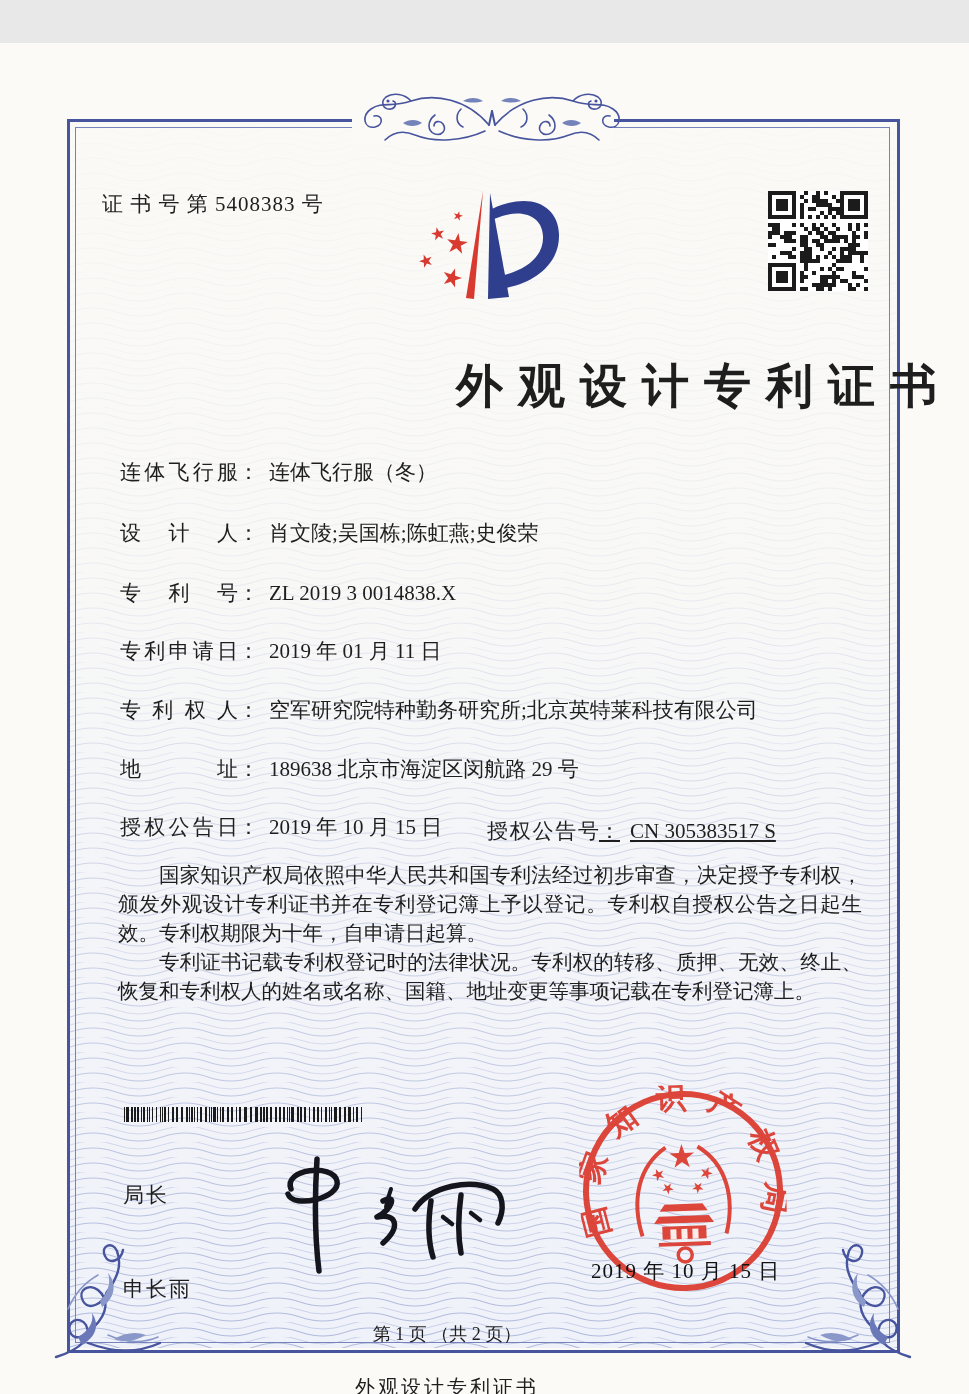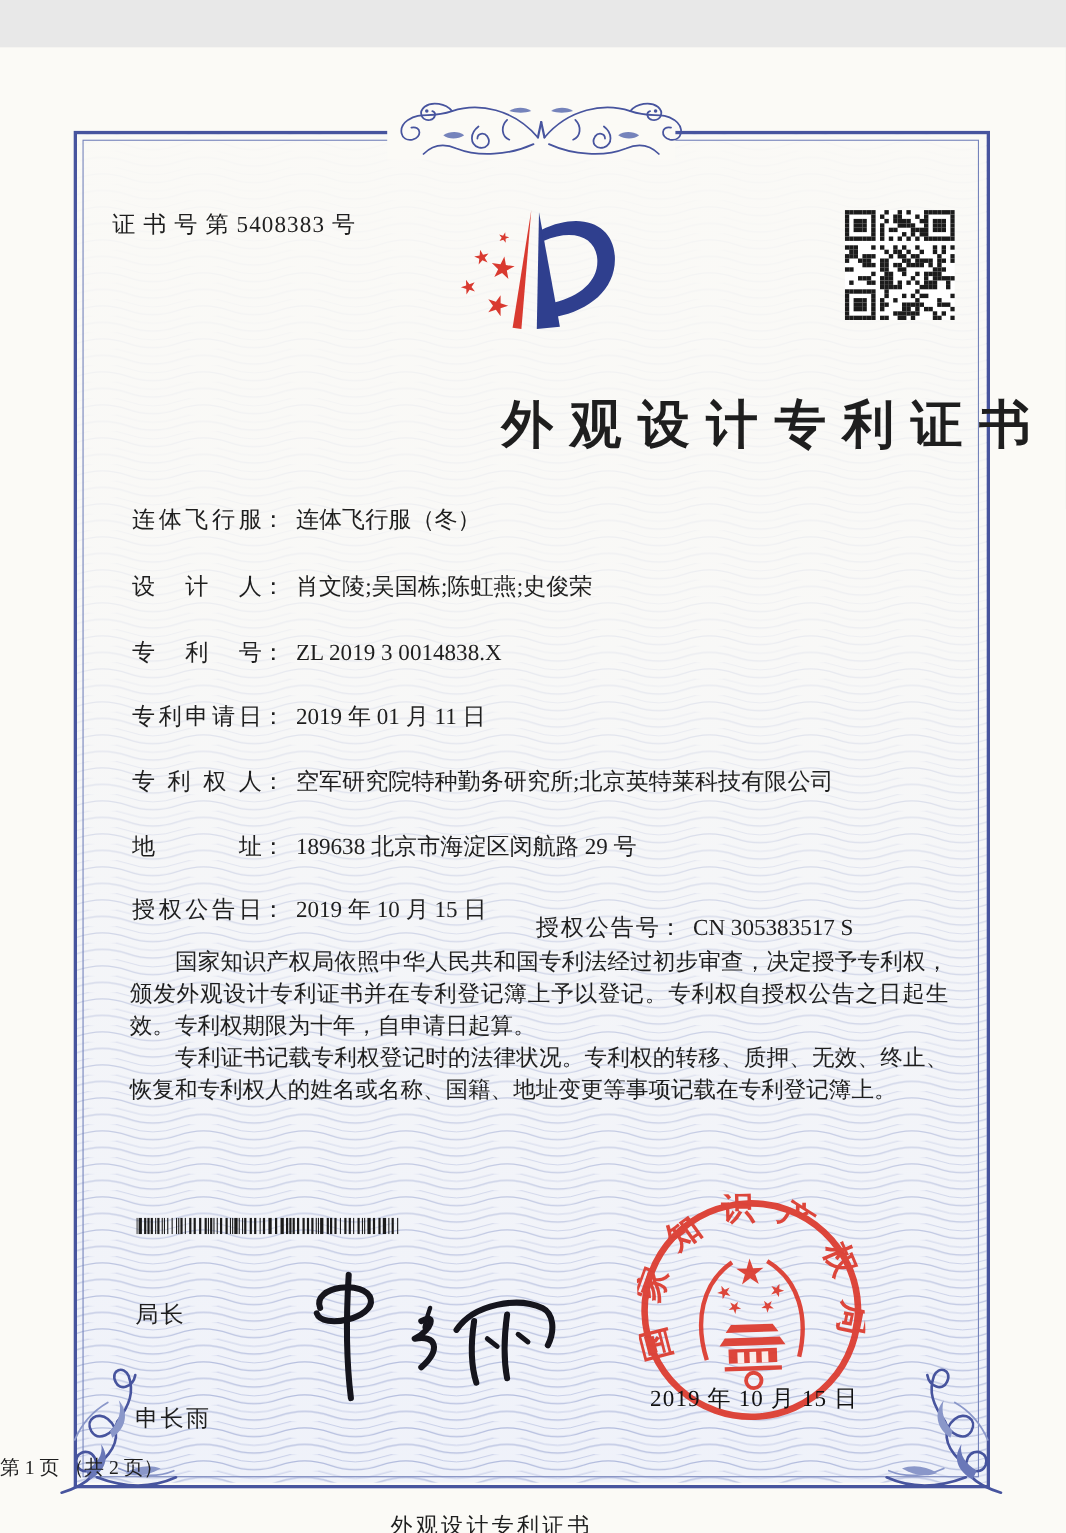--- a/index.html
+++ b/index.html
@@ -15,29 +15,29 @@
   .line-patch{position:absolute;left:352px;top:70px;width:262px;height:32px;background:#fbfaf6;z-index:3;}
   .ornament{z-index:4;}
   .content{z-index:5;}
   
   .cert-no{position:absolute;left:102px;top:147px;font-size:21px;letter-spacing:1px;z-index:5;}
   .title{position:absolute;left:0;top:312px;width:952px;text-align:right;font-size:47px;
          font-weight:bold;letter-spacing:15px;text-indent:15px;z-index:5;}
   .field-row{position:absolute;left:120px;font-size:21px;white-space:nowrap;z-index:5;}
   .flabel{display:inline-block;width:118px;text-align:justify;text-align-last:justify;vertical-align:top;}
   .fcolon{margin-right:10px;}
-  .fgroup2{position:absolute;left:367px;top:16px;}
+  .fgroup2{position:absolute;left:367px;top:4px;text-decoration:underline;}
   .fgroup2 .flabel{width:112px;}
   .paras{position:absolute;left:118px;top:818px;width:744px;font-size:20.5px;line-height:29px;
          text-align:justify;z-index:5;}
   .paras p{margin:0;text-indent:2em;}
   .sig-title{position:absolute;left:123px;top:1138px;font-size:21px;letter-spacing:2px;z-index:6;}
   .sig-name{position:absolute;left:123px;top:1232px;font-size:21px;letter-spacing:2px;z-index:6;}
   .seal-date{position:absolute;left:591px;top:1214px;font-size:21px;letter-spacing:1px;z-index:7;color:#111;}
-  .page-indicator{position:absolute;left:0;top:1279px;width:894px;font-size:18px;z-index:5;}
+  .page-indicator{position:absolute;left:0;top:1279px;width:894px;text-align:center;font-size:18px;z-index:5;}
   .back-note{position:absolute;left:0;top:1331px;width:894px;text-align:center;font-size:20px;
              letter-spacing:3px;z-index:5;}
   .pink-line{position:absolute;left:0;top:1357px;width:969px;height:2px;background:#edccd3;opacity:.75;z-index:1;}
   svg{display:block;}
 </style>
 </head>
 <body>
 
 <div class="page">
 

